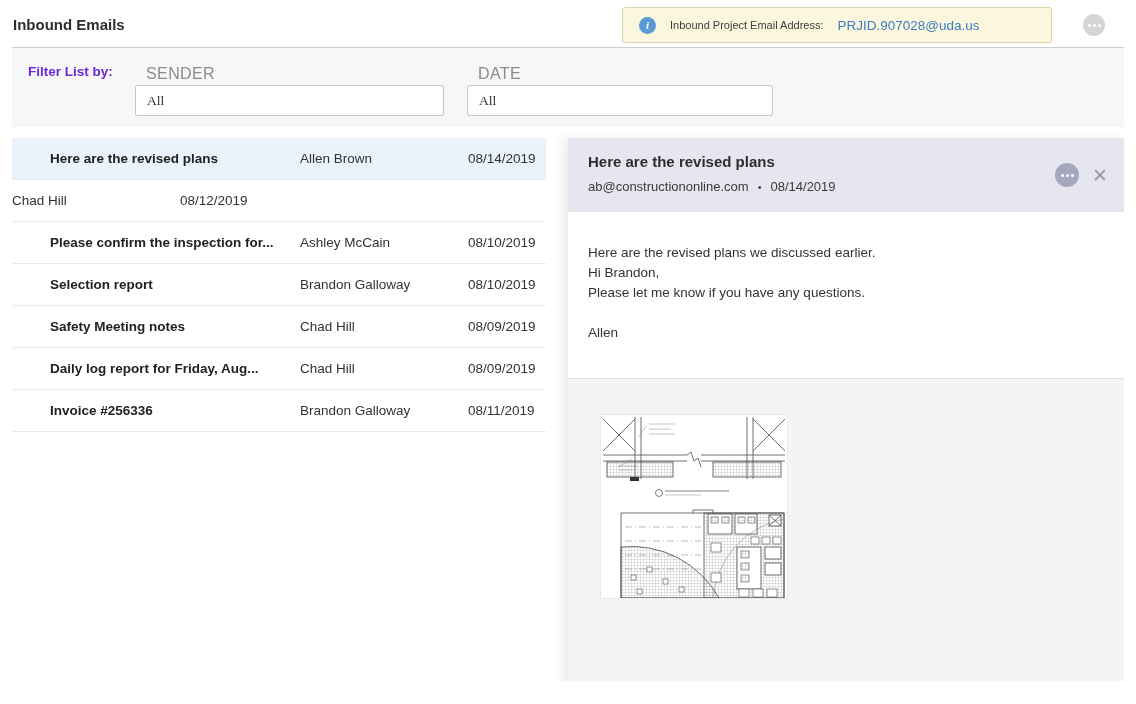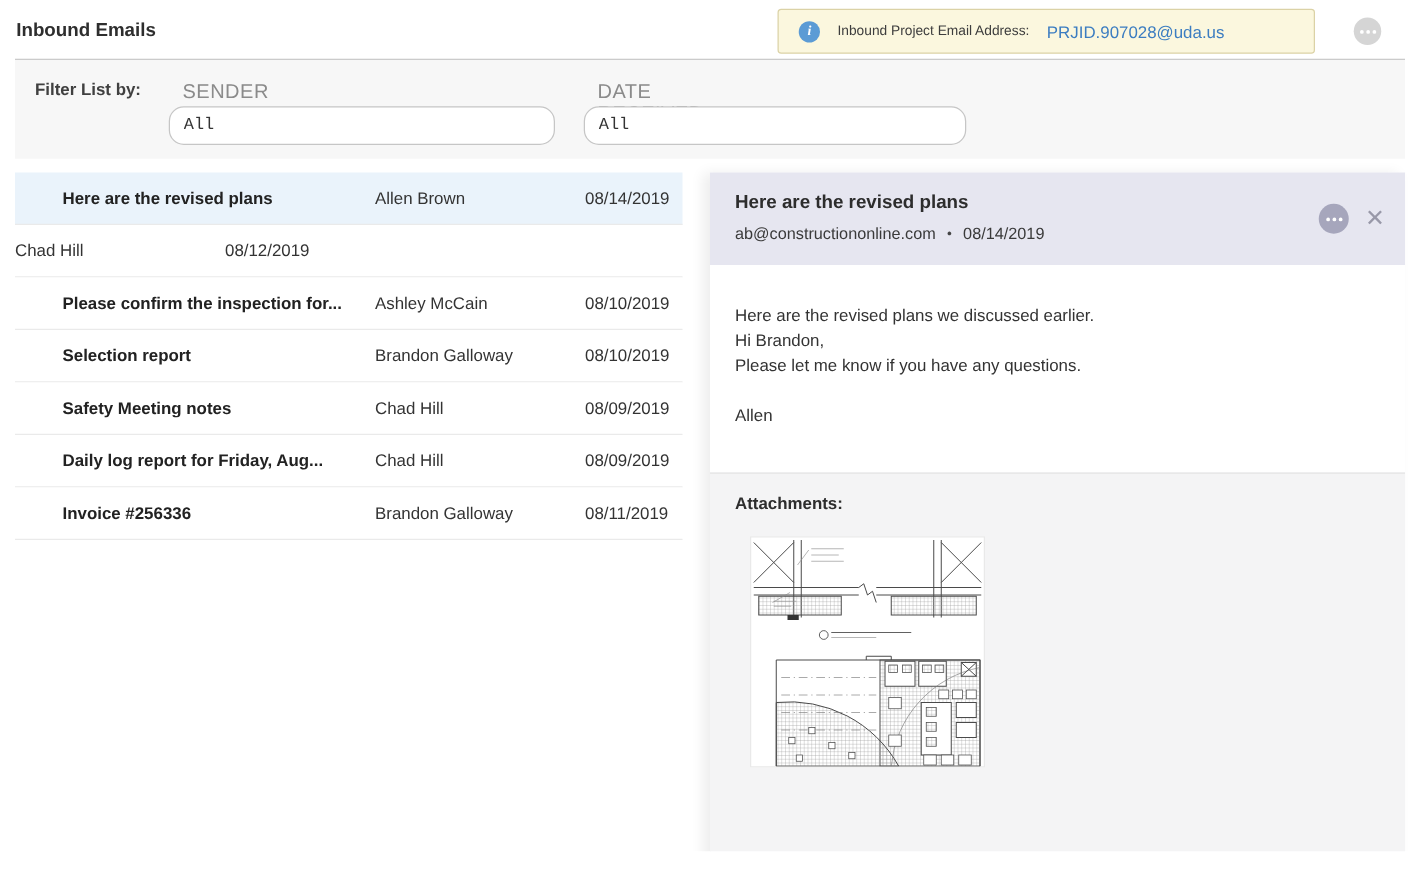--- a/index.html
+++ b/index.html
@@ -18,26 +18,26 @@
   .banner-label { font-size:11px; color:#3d3d3d; margin-left:14px; }
   .banner-link { font-size:13.5px; color:#3C7DC1; margin-left:14px; cursor:pointer; }
   .circle-btn { border-radius:50%; display:flex; align-items:center; justify-content:center; cursor:pointer; }
   .more-btn-top { position:absolute; left:1083px; top:14px; width:22px; height:22px; background:#D5D5D5; }
   .dots { display:flex; gap:2px; }
   .dots i { width:3px; height:3px; border-radius:50%; background:#fff; display:block; }
 
   
   .filterbar { position:absolute; left:12px; top:47px; width:1112px; height:80px;
                background:#F7F7F7; border-top:1px solid #CBCBCB; box-sizing:border-box; }
-  .filter-label { position:absolute; left:16px; top:16px; font-size:13.5px; font-weight:bold; color:#404040; }
+  .filter-label { position:absolute; left:16px; top:16px; font-size:13.5px; font-weight:bold; color:#6d28d9; }
   .fgroup { position:absolute; top:0; height:80px; }
   .fgroup .flabel { position:absolute; top:17px; left:11px; font-size:16px; color:#8B8B8B; letter-spacing:.4px; }
   .fgroup input { position:absolute; top:37px; left:0; height:31px; box-sizing:border-box;
-                  border:1px solid #C6C6C6; border-radius:12px; padding:0 11px; font-size:13.5px;
-                  color:#333; background:#fff; font-family:Liberation Mono, monospace; outline:none; }
+                  border:1px solid #C6C6C6; border-radius:2px; padding:0 11px; font-size:13.5px;
+                  color:#333; background:#fff; font-family:Liberation Serif, serif; outline:none; }
   .fg-sender { left:123px; } .fg-sender input { width:309px; }
   .fg-date   { left:455px; } .fg-date input   { width:306px; }
 
   
   .list { position:absolute; left:12px; top:138px; width:534px; }
   .thead { display:flex; height:30px; background:#F1F1F1; align-items:center;
            font-size:11.5px; color:#797979; letter-spacing:.4px; }
   .trow { display:flex; height:41px; align-items:center; border-bottom:1px solid #EAEAEA;
           font-size:13.5px; color:#333; background:#fff; cursor:pointer; }
   .trow.selected { background:#EAF3FB; }
@@ -158,21 +158,20 @@
 
     <div class="pbody">
       <div class="line">Here are the revised plans we discussed earlier.</div>
       <div class="line">Hi Brandon,</div>
       <div class="line">Please let me know if you have any questions.</div>
       <div class="line"></div>
       <div class="line">Allen</div>
     </div>
 
     <div class="attachments">
-      <div class="att-label">Attachments:</div>
       <div class="thumb">
         <svg width="186" height="183" viewBox="0 0 186 183" xmlns="http://www.w3.org/2000/svg">
           <defs>
             <pattern id="g" width="3" height="3" patternUnits="userSpaceOnUse">
               <path d="M0 0H3M0 0V3" stroke="#9a9a9a" stroke-width="0.5" fill="none"></path>
             </pattern>
           </defs>
 
           <g stroke="#4a4a4a" stroke-width="0.8" fill="none">
             <path d="M34 2V64 M40 2V64 M146 2V64 M152 2V64"></path>

